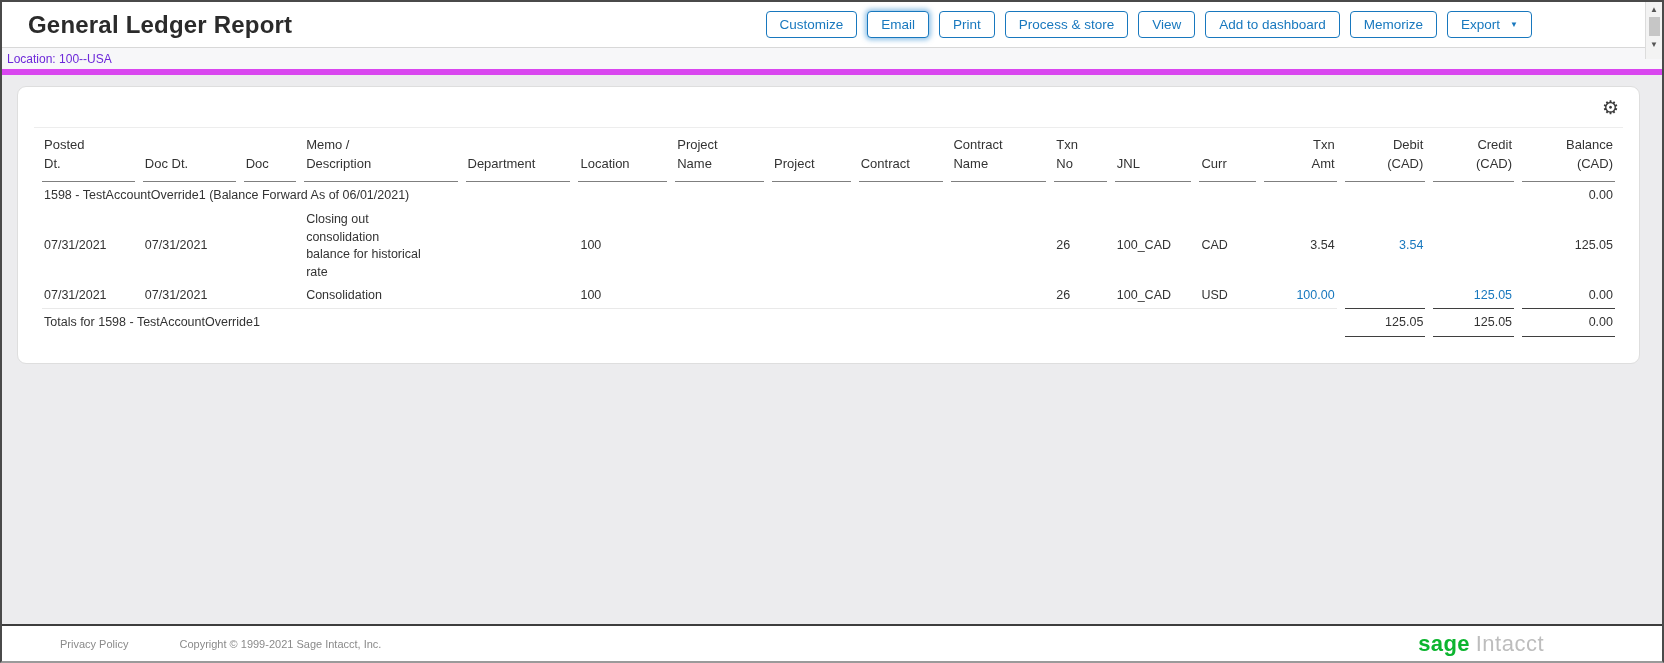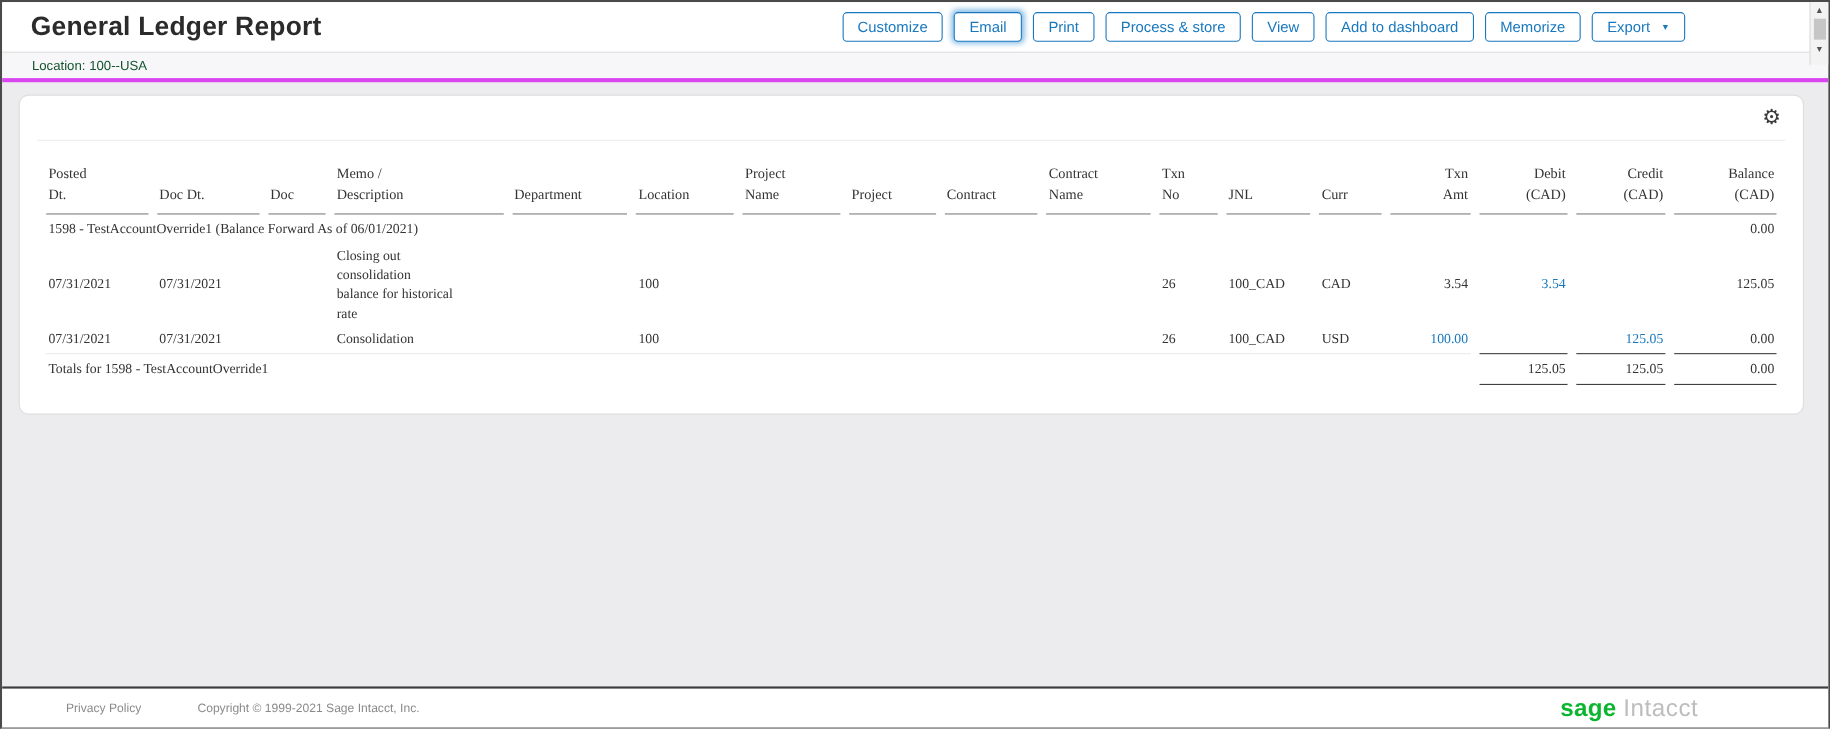--- a/index.html
+++ b/index.html
@@ -27,32 +27,32 @@
   .btn.glow{box-shadow:0 0 5px 2px rgba(54,143,214,.55);}
   .caret{font-size:8px;margin-left:10px;line-height:1;}
 
   
   .vscroll{position:absolute;top:0;right:0;width:17px;height:57px;background:#f3f3f3;
            border-left:1px solid #dcdcdc;display:flex;flex-direction:column;align-items:center;z-index:5;}
   .sb-arrow{font-size:8px;color:#555;height:14px;display:flex;align-items:center;justify-content:center;cursor:pointer;}
   .sb-thumb{width:11px;height:19px;background:#c6c6c6;margin:1px 0;cursor:pointer;}
 
   
-  .locationbar{height:27px;flex:0 0 27px;display:flex;align-items:center;padding:0 27px;
-               background:#f7f7f9;font-size:12px;color:#14532d;border-bottom:4px solid #d946ef;}
+  .locationbar{height:27px;flex:0 0 27px;display:flex;align-items:center;padding:0 5px;
+               background:#f7f7f9;font-size:12px;color:#6d28d9;border-bottom:6px solid #d946ef;}
 
   
   .content{flex:1 1 auto;background:#ececee;padding:11px 22px 0 15px;overflow:hidden;}
   .card{background:#fff;border:1px solid #dedede;border-radius:9px;padding:0 16px 26px 16px;}
   .card-head{height:41px;border-bottom:1px solid #ededed;display:flex;align-items:center;
              justify-content:flex-end;padding:0 4px;}
   .gear{font-size:19px;color:#3a3a3a;cursor:pointer;line-height:1;}
 
   
-  table.report{width:100%;table-layout:fixed;border-collapse:separate;border-spacing:8px 0;margin-top:15px;font-family:Liberation Serif, serif;}
+  table.report{width:100%;table-layout:fixed;border-collapse:separate;border-spacing:8px 0;margin-top:2px;}
   col.c1{width:92px}col.c2{width:92px}col.c3{width:52px}col.c4{width:152px}
   col.c5{width:104px}col.c6{width:88px}col.c7{width:88px}col.c8{width:78px}
   col.c9{width:84px}col.c10{width:94px}col.c11{width:52px}col.c12{width:76px}
   col.c13{width:56px}col.c14{width:72px}col.c15{width:80px}col.c16{width:80px}col.c17{width:92px}
   th{font-size:13px;font-weight:400;color:#333;text-align:left;vertical-align:bottom;
      line-height:1.45;white-space:pre-line;padding:6px 2px 7px 2px;border-bottom:1px solid #7f7f7f;}
   th.num{text-align:right;}
   td{font-size:12.5px;color:#333;padding:3px 2px;line-height:1.4;vertical-align:middle;white-space:pre-line;}
   td.num{text-align:right;}
   td.blue{color:var(--link-blue);cursor:pointer;}

